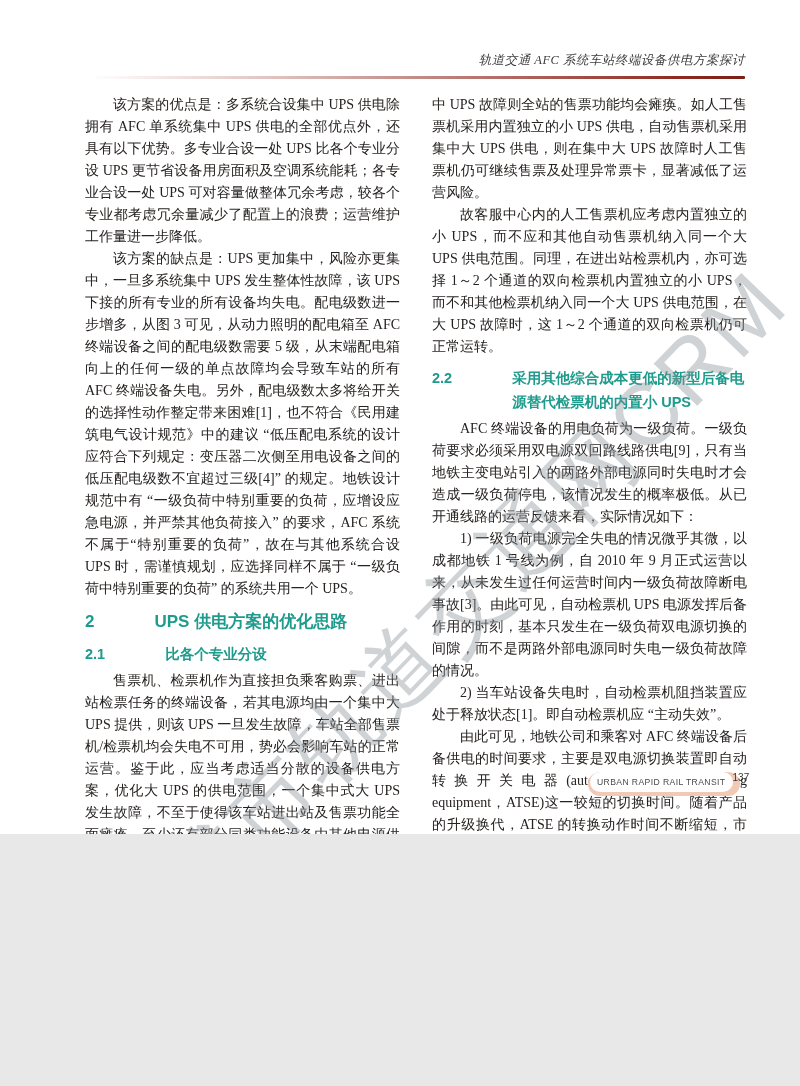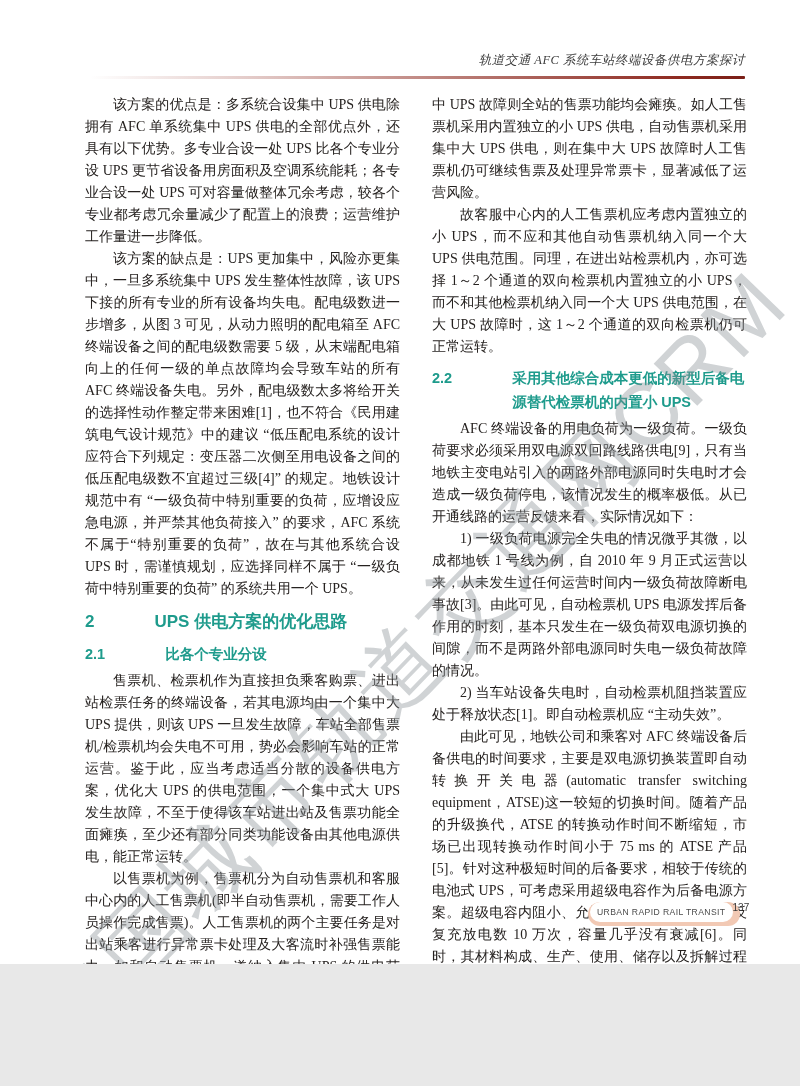--- a/index.html
+++ b/index.html
@@ -1,18 +1,18 @@
 <!DOCTYPE html>
 <html><head>
 <meta charset="utf-8">
 <style>
   html,body{margin:0;padding:0;}
   body{background:#e8e8e8;font-family:"Liberation Serif","DejaVu Serif",serif;}
   .page{
-    position:relative;width:800px;height:964px;margin:0 auto;
+    position:relative;width:800px;height:834px;margin:0 auto;
     background:#ffffff;overflow:hidden;color:#262220;
   }
   
   .header{position:absolute;top:0;left:0;right:0;}
   .running-title{
     position:absolute;top:52px;right:55px;
     font-style:italic;font-size:12.5px;color:#3c3c3c;
     font-family:"Liberation Serif","DejaVu Serif",serif;
     letter-spacing:0.5px;white-space:nowrap;
   }

